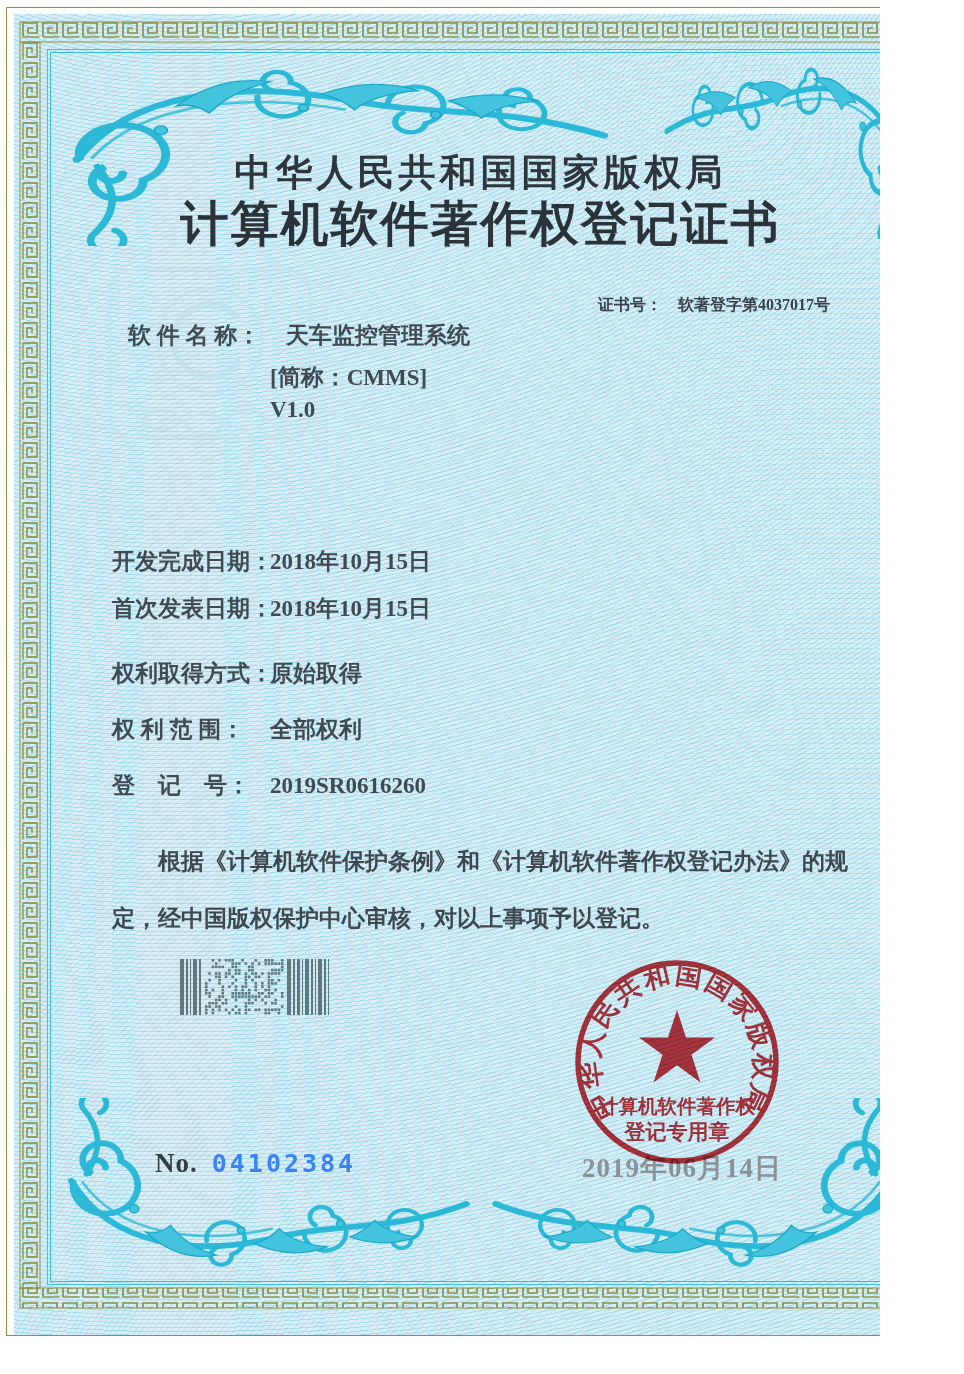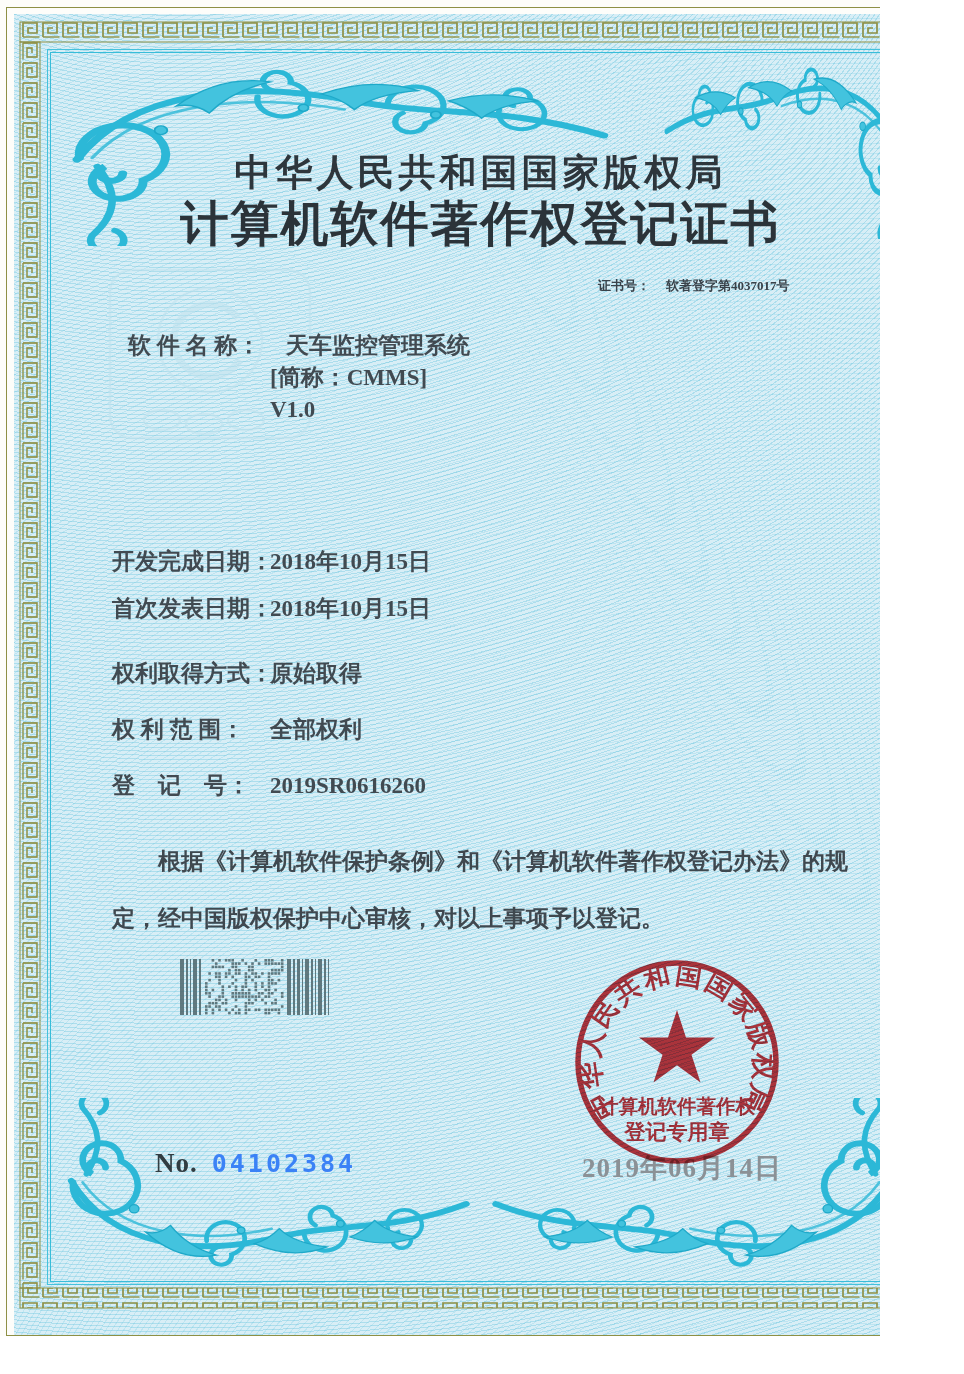--- a/index.html
+++ b/index.html
@@ -21,27 +21,27 @@
   
   .flr{position:absolute;pointer-events:none;}
 
   
   .wm{position:absolute;left:92px;top:262px;opacity:.55;}
 
   
   .center-wrap{position:absolute;left:50px;width:861px;text-align:center;color:#2e363c;}
   .authority{top:148px;font-size:37px;font-weight:700;letter-spacing:4px;}
   .cert-title{top:192px;font-size:48px;font-weight:700;letter-spacing:2px;color:#2b3339;}
-  .certno{position:absolute;left:598px;top:277px;font-size:13px;font-weight:700;color:#39424a;}
+  .certno{position:absolute;left:598px;top:295px;font-size:16px;font-weight:700;color:#39424a;}
   .certno .v{margin-left:16px;}
 
   .row{position:absolute;left:112px;font-size:23px;font-weight:600;color:#414a51;white-space:nowrap;}
   .row .lab{display:inline-block;width:158px;}
   .row .val{display:inline-block;}
-  .r-name{top:330px;padding-left:16px;} .r-name2{top:362px;} .r-name3{top:394px;}
+  .r-name{top:320px;padding-left:16px;} .r-name2{top:362px;} .r-name3{top:394px;}
   .r-author{top:436px;} .r-dev{top:546px;} .r-pub{top:593px;}
   .r-acq{top:658px;} .r-scope{top:714px;} .r-reg{top:770px;}
   .r-name2 .lab,.r-name3 .lab{visibility:hidden;}
 
   .para{position:absolute;left:112px;top:833px;width:778px;font-size:23px;font-weight:600;
         line-height:57px;text-indent:46px;color:#3f484f;}
 
   
   .barcode{position:absolute;left:180px;top:958px;}
 

